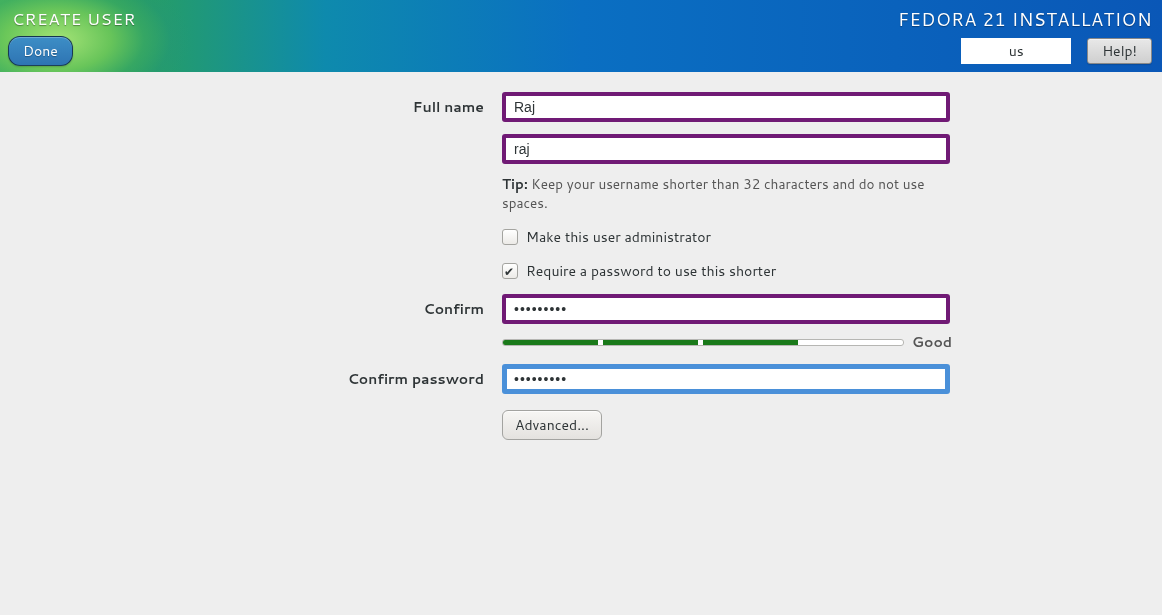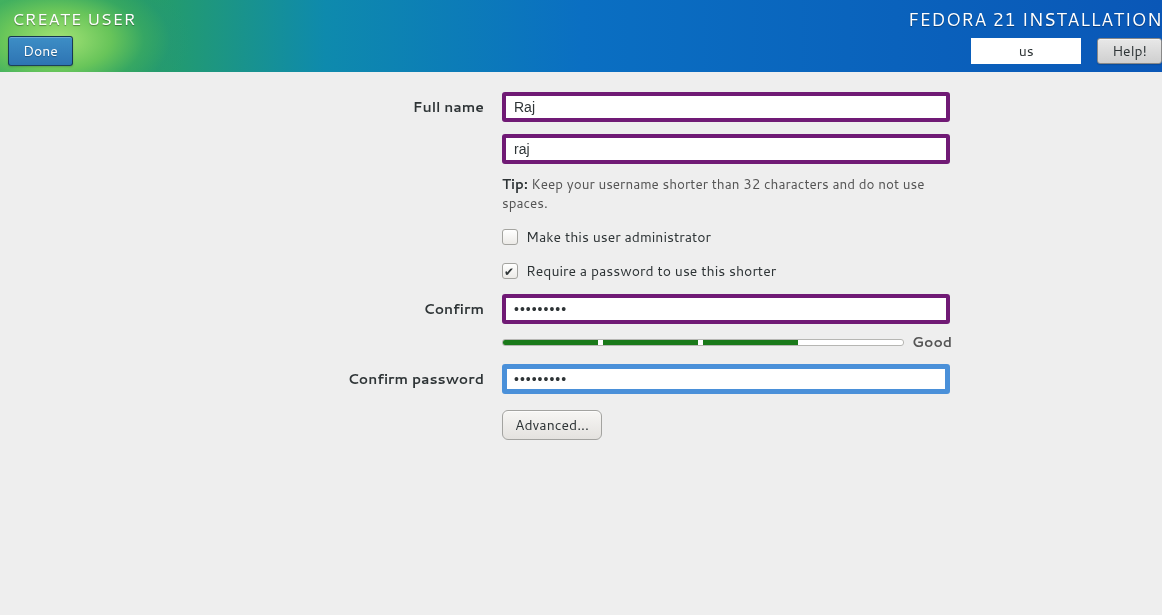--- a/index.html
+++ b/index.html
@@ -49,32 +49,32 @@
       font-weight: 400;
       font-size: 17px;
       letter-spacing: 0.5px;
       text-shadow: 0 1px 1px rgba(0,0,0,0.35);
       margin-left: 4px;
     }
     .done-btn {
       margin-top: 6px;
       display: inline-block;
       border: 1px solid rgba(0,0,0,0.55);
-      border-radius: 3px;
+      border-radius: 12px;
       padding: 4px 14px;
       color: #ffffff;
       font-size: 14px;
       background: linear-gradient(#3d8ec6, #2e74b3);
       box-shadow: inset 0 1px 0 rgba(255,255,255,0.25), 0 1px 2px rgba(0,0,0,0.2);
       cursor: pointer;
       text-shadow: 0 1px 1px rgba(0,0,0,0.3);
     }
     .header-right {
       position: absolute;
-      right: 0;
+      right: 10px;
       top: 6px;
       text-align: right;
       z-index: 2;
     }
     .header-title-right {
       color: #ffffff;
       font-weight: 300;
       font-size: 18px;
       letter-spacing: 0.5px;
       text-shadow: 0 1px 1px rgba(0,0,0,0.35);

